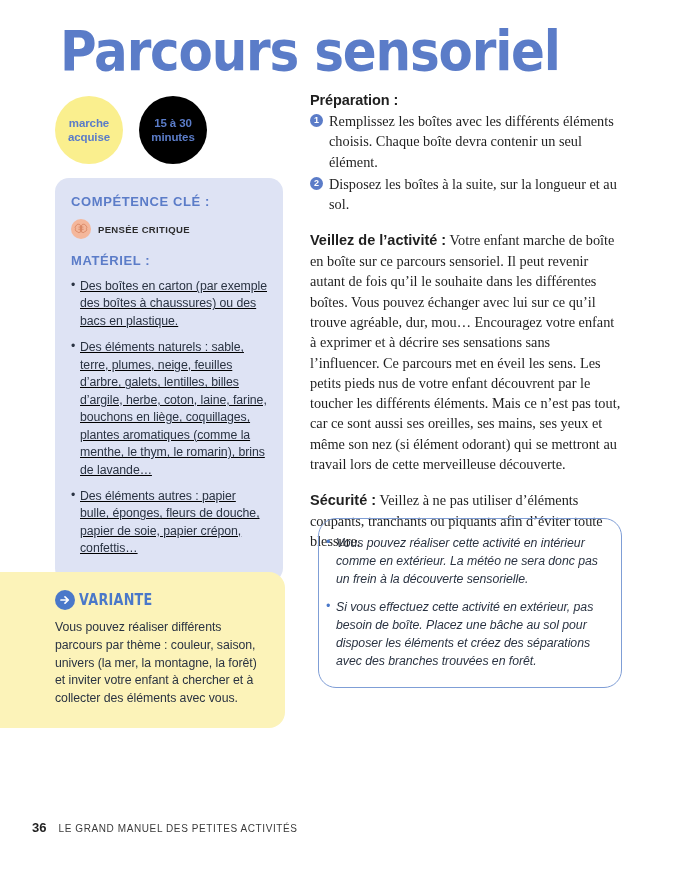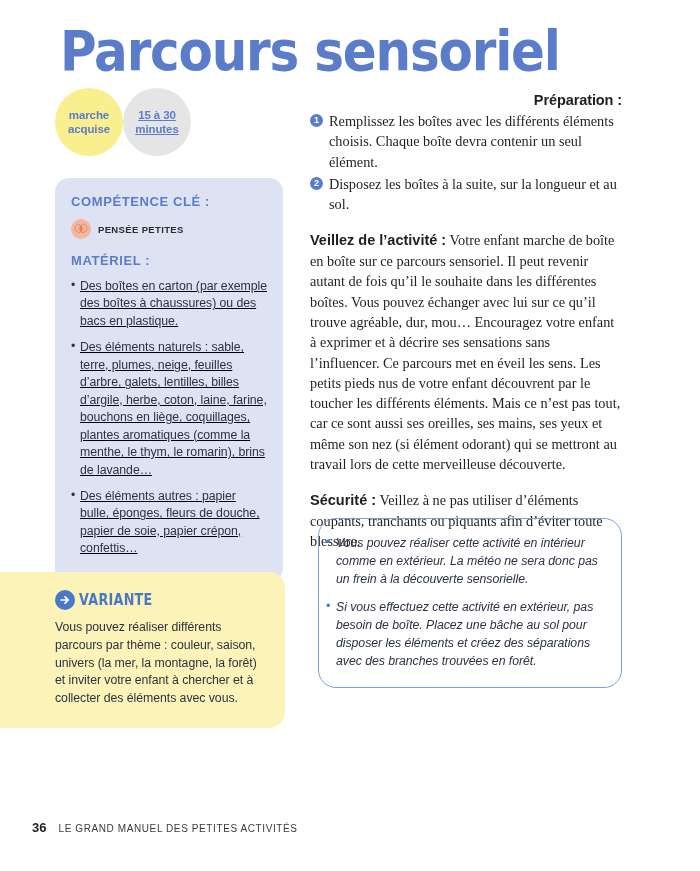--- a/index.html
+++ b/index.html
@@ -30,41 +30,41 @@
     line-height: 1.05;
     white-space: nowrap;
     transform: scaleY(1.12);
     transform-origin: left top;
   }
 
   
   .badges {
     position: absolute;
     left: 55px;
-    top: 88px;
-    display: flex;
-    gap: 0;
+    top: 96px;
+    display: flex;
+    gap: 16px;
   }
   .badge {
     width: 68px;
     height: 68px;
     border-radius: 50%;
     display: flex;
     flex-direction: column;
     align-items: center;
     justify-content: center;
     color: #5b7cc8;
     font-weight: bold;
     font-size: 11.5px;
     line-height: 1.25;
     text-align: center;
     letter-spacing: -0.1px;
   }
   .badge-age { background: #faef8e; }
-  .badge-time { background: #e5e5e5; text-decoration: underline; }
+  .badge-time { background: #000000; }
   .badge span { display: block; }
 
   
   .skills-panel {
     position: absolute;
     left: 55px;
     top: 178px;
     width: 228px;
     background: #dee3f4;
     border-radius: 14px;
@@ -171,21 +171,20 @@
     left: 310px;
     top: 92px;
     width: 312px;
   }
   .sec-heading {
     color: #1f1f1f;
     font-weight: bold;
     font-size: 14.5px;
     margin: 0 0 3px 0;
     letter-spacing: -0.1px;
-    text-align: right;
   }
   .serif-body {
     font-family: "Liberation Serif", serif;
     color: #1f1f1f;
     font-size: 14.3px;
     line-height: 1.42;
   }
   .prep-list { margin: 0; padding: 0; list-style: none; }
   .prep-list li {
     position: relative;
@@ -314,21 +313,21 @@
 
 <div class="skills-panel">
   <div class="panel-heading">COMPÉTENCE CLÉ :</div>
   <div class="skill-row">
     <span class="brain-icon">
       <svg width="14" height="14" viewBox="0 0 14 14" aria-hidden="true">
         <path d="M4.2 2.3c-1.2 0-2 .8-2 1.7-.7.2-1.1.8-1.1 1.5 0 .5.2.9.6 1.2-.3.3-.4.7-.4 1.1 0 .9.8 1.6 1.8 1.6.2.7.9 1.2 1.7 1.2.9 0 1.6-.6 1.6-1.4V3.6c0-.8-.8-1.3-1.6-1.3zm5.6 0c1.2 0 2 .8 2 1.7.7.2 1.1.8 1.1 1.5 0 .5-.2.9-.6 1.2.3.3.4.7.4 1.1 0 .9-.8 1.6-1.8 1.6-.2.7-.9 1.2-1.7 1.2-.9 0-1.6-.6-1.6-1.4V3.6c0-.8.8-1.3 1.6-1.3z" fill="none" stroke="#d4805c" stroke-width="0.8"></path>
         <path d="M7 3.2v7.4M4.5 5.1h1.6M4.3 7.3h1.8M9.5 5.1H7.9M9.7 7.3H7.9" fill="none" stroke="#d4805c" stroke-width="0.7"></path>
       </svg>
     </span>
-    <span class="skill-label">PENSÉE PETITES</span>
+    <span class="skill-label">PENSÉE CRITIQUE</span>
   </div>
   <div class="panel-heading materiel-heading">MATÉRIEL :</div>
   <ul class="mat-list">
     <li>Des boîtes en carton (par exemple des boîtes à chaussures) ou des bacs en plastique.</li>
     <li>Des éléments naturels : sable, terre, plumes, neige, feuilles d’arbre, galets, lentilles, billes d’argile, herbe, coton, laine, farine, bouchons en liège, coquillages, plantes aromatiques (comme la menthe, le thym, le romarin), brins de lavande…</li>
     <li>Des éléments autres : papier bulle, éponges, fleurs de douche, papier de soie, papier crépon, confettis…</li>
   </ul>
 </div>
 
 <div class="variante-box">

